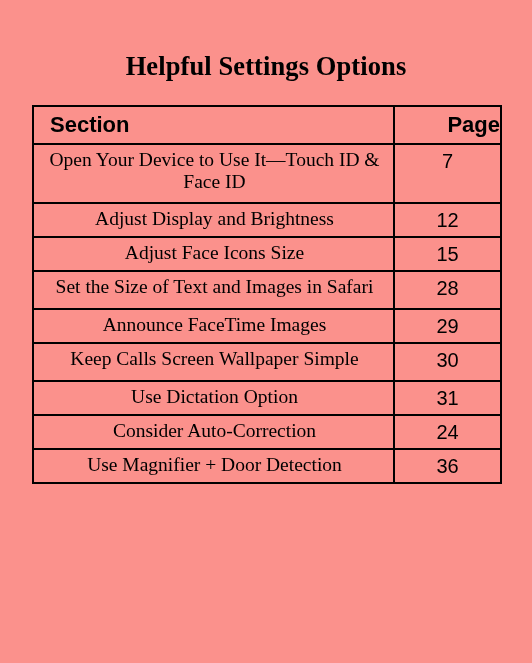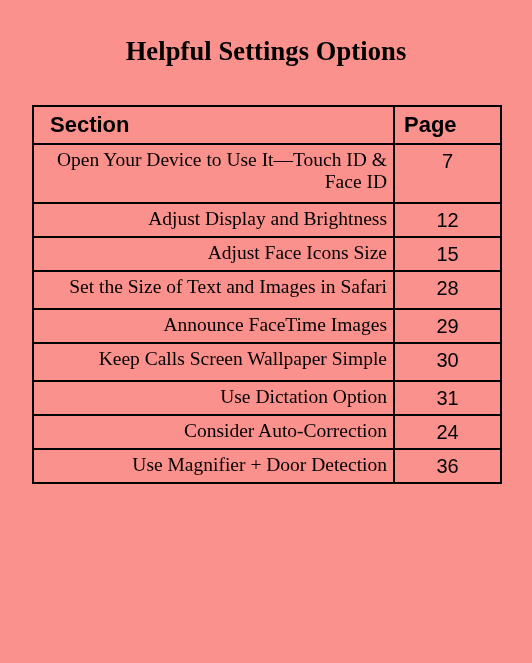--- a/index.html
+++ b/index.html
@@ -21,21 +21,21 @@
     height: 663px;
     background: #fb918c;
     position: relative;
     box-sizing: border-box;
   }
 
   
   .doc-title {
     position: absolute;
     left: 0;
-    top: 36px;
+    top: 51px;
     width: 532px;
     text-align: center;
     font-family: "Liberation Serif", "DejaVu Serif", serif;
     font-weight: bold;
     font-size: 26.5px;
     line-height: 30px;
     color: #000000;
     letter-spacing: 0.1px;
   }
 
@@ -70,30 +70,31 @@
     font-size: 22px;
     line-height: 26px;
     color: #000000;
     text-align: left;
     vertical-align: middle;
     padding: 5px 0 5px 16px;
     background: #fb918c;
   }
   thead th.page-head {
     padding-left: 9px;
+    text-align: right;
   }
 
   
   tbody td.section-cell {
     font-family: "Liberation Serif", "DejaVu Serif", serif;
     font-weight: normal;
     font-size: 19.5px;
     line-height: 22px;
     color: #000000;
-    text-align: right;
+    text-align: center;
     vertical-align: top;
     padding: 4px 6px 5px 8px;
     background: #fb918c;
   }
 
   
   tbody td.page-cell {
     font-family: "Liberation Sans", "DejaVu Sans", sans-serif;
     font-weight: normal;
     font-size: 20px;

